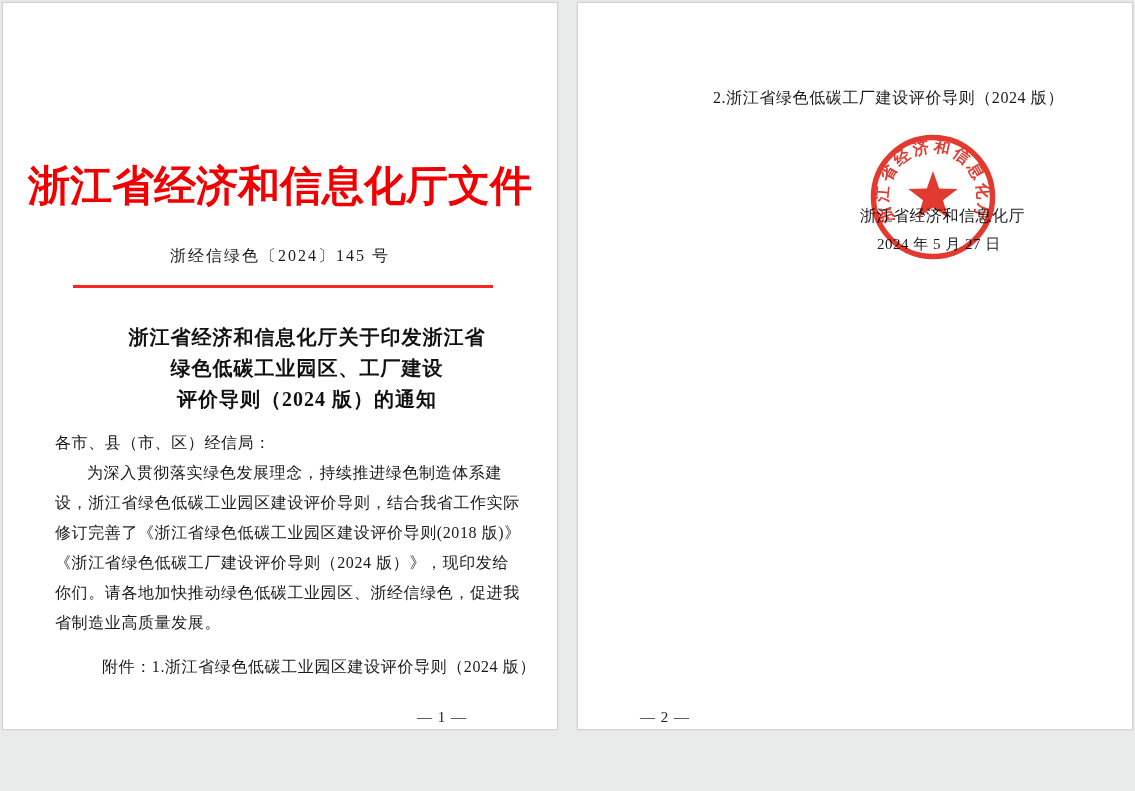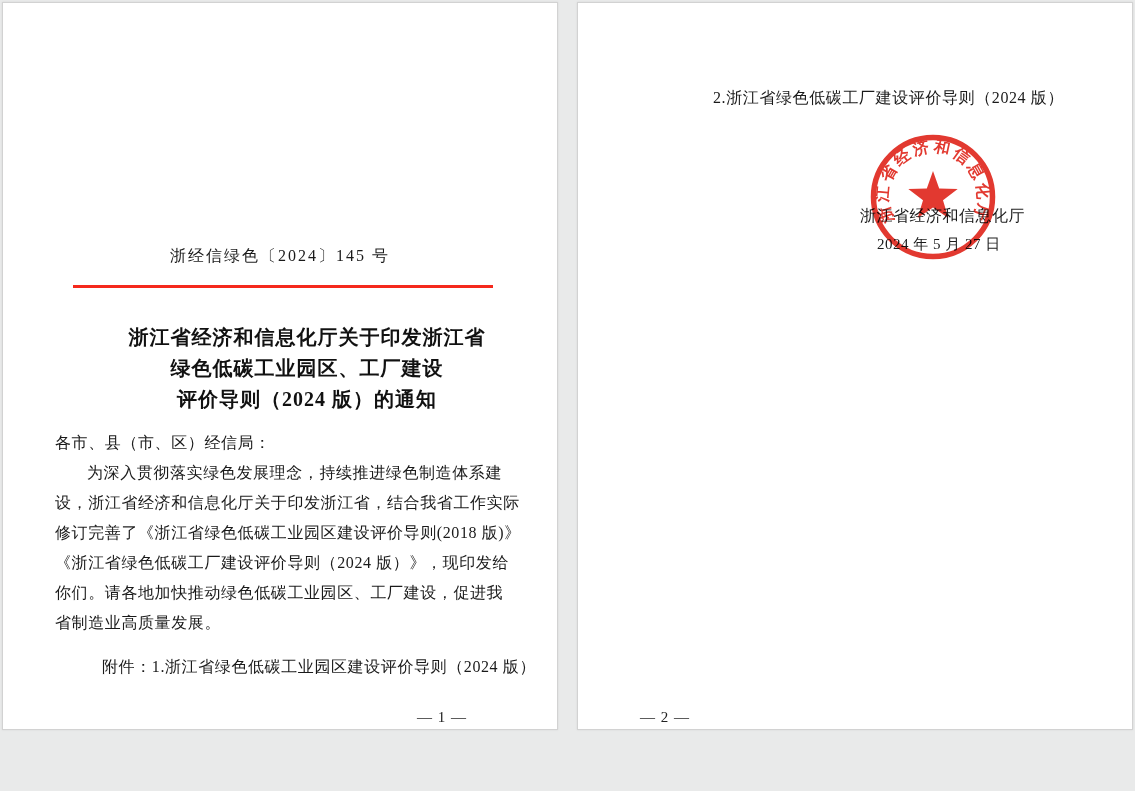--- a/index.html
+++ b/index.html
@@ -87,38 +87,39 @@
     opacity: 0.92;
     mix-blend-mode: multiply;
     pointer-events: none;
   }
 </style>
 </head>
 <body>
 
 <div class="page" id="page1">
 
+  <div class="letterhead">浙江省经济和信息化厅文件</div>
 
   <div class="doc-number">浙经信绿色〔2024〕145 号</div>
 
   <div class="red-rule"></div>
 
   <div class="notice-title">
     <div>浙江省经济和信息化厅关于印发浙江省</div>
     <div>绿色低碳工业园区、工厂建设</div>
     <div>评价导则（2024 版）的通知</div>
   </div>
 
   <div class="body-block">
     <div>各市、县（市、区）经信局：</div>
     <div class="indent">为深入贯彻落实绿色发展理念，持续推进绿色制造体系建</div>
-    <div>设，浙江省经济和信息化厅关于印发浙江省，结合我省工作实际</div>
+    <div>设，浙江省绿色低碳工业园区建设评价导则，结合我省工作实际</div>
     <div>修订完善了《浙江省绿色低碳工业园区建设评价导则(2018 版)》</div>
     <div>《浙江省绿色低碳工厂建设评价导则（2024 版）》，现印发给</div>
-    <div>你们。请各地加快推动绿色低碳工业园区、工厂建设，促进我</div>
+    <div>你们。请各地加快推动绿色低碳工业园区、浙经信绿色，促进我</div>
     <div>省制造业高质量发展。</div>
   </div>
 
   <div class="attachment-line">附件：1.浙江省绿色低碳工业园区建设评价导则（2024 版）</div>
 
   <div class="page-num">— 1 —</div>
 </div>
 
 <div class="page" id="page2">
 

